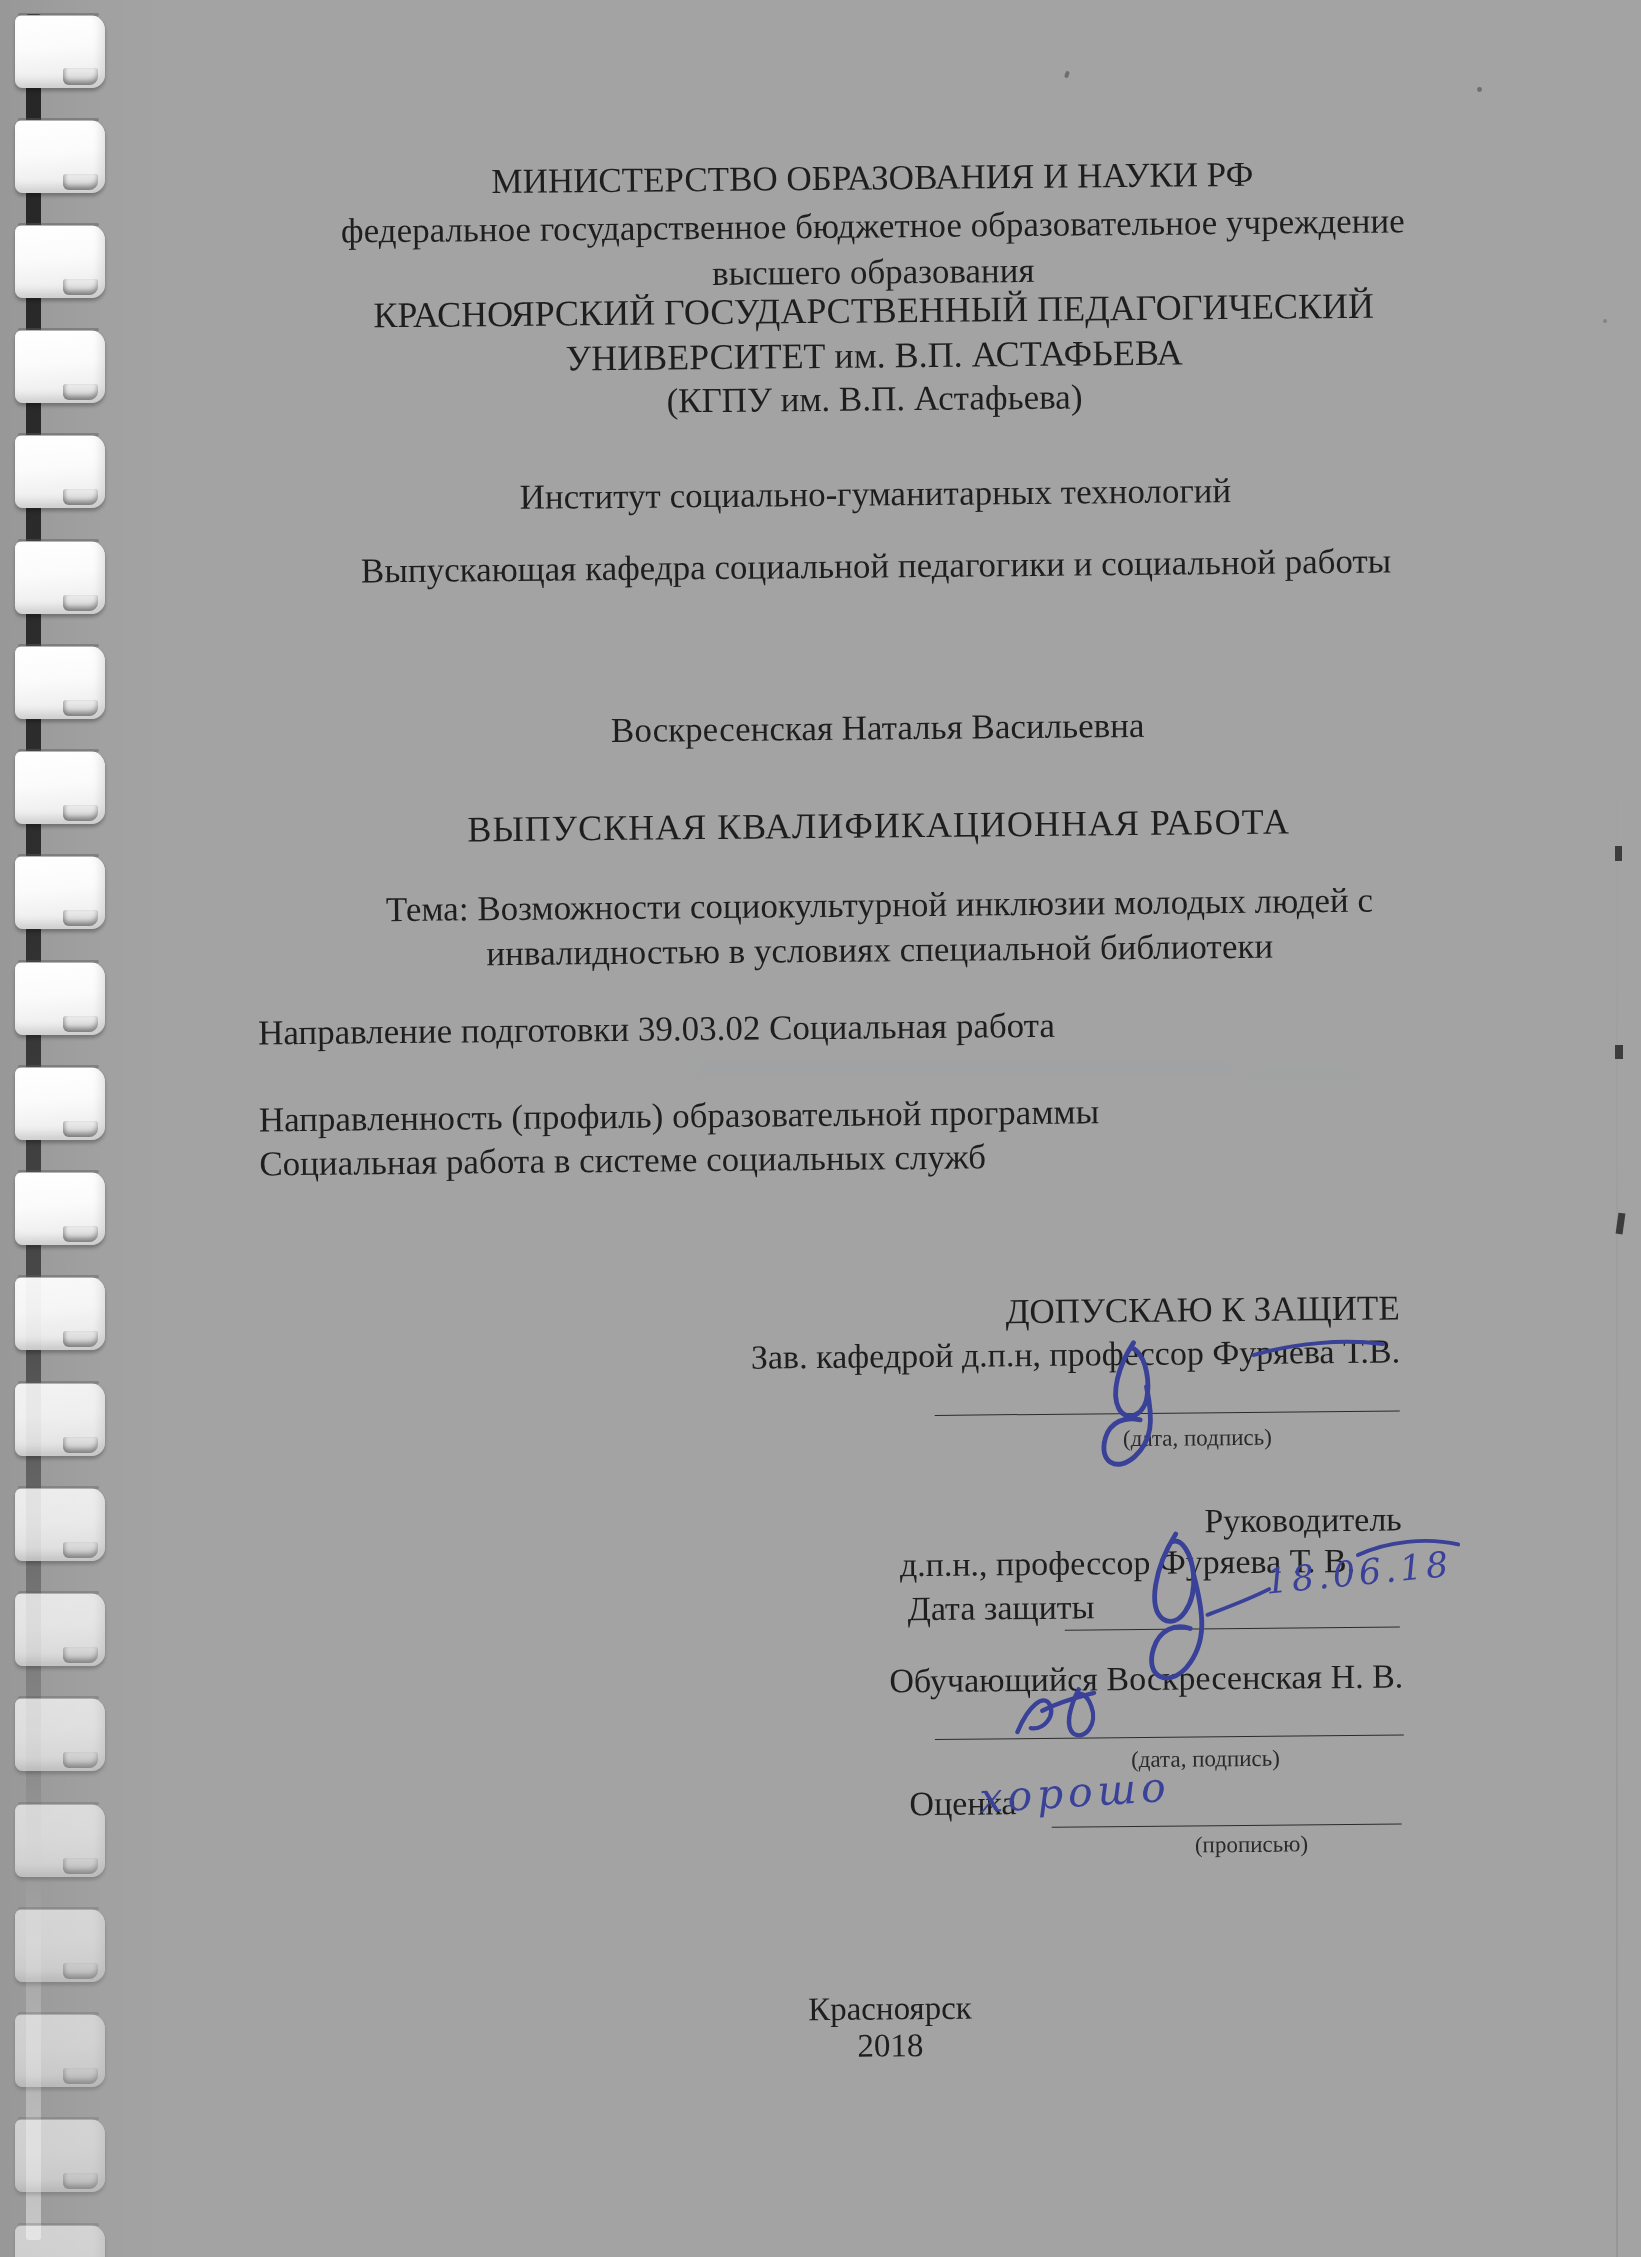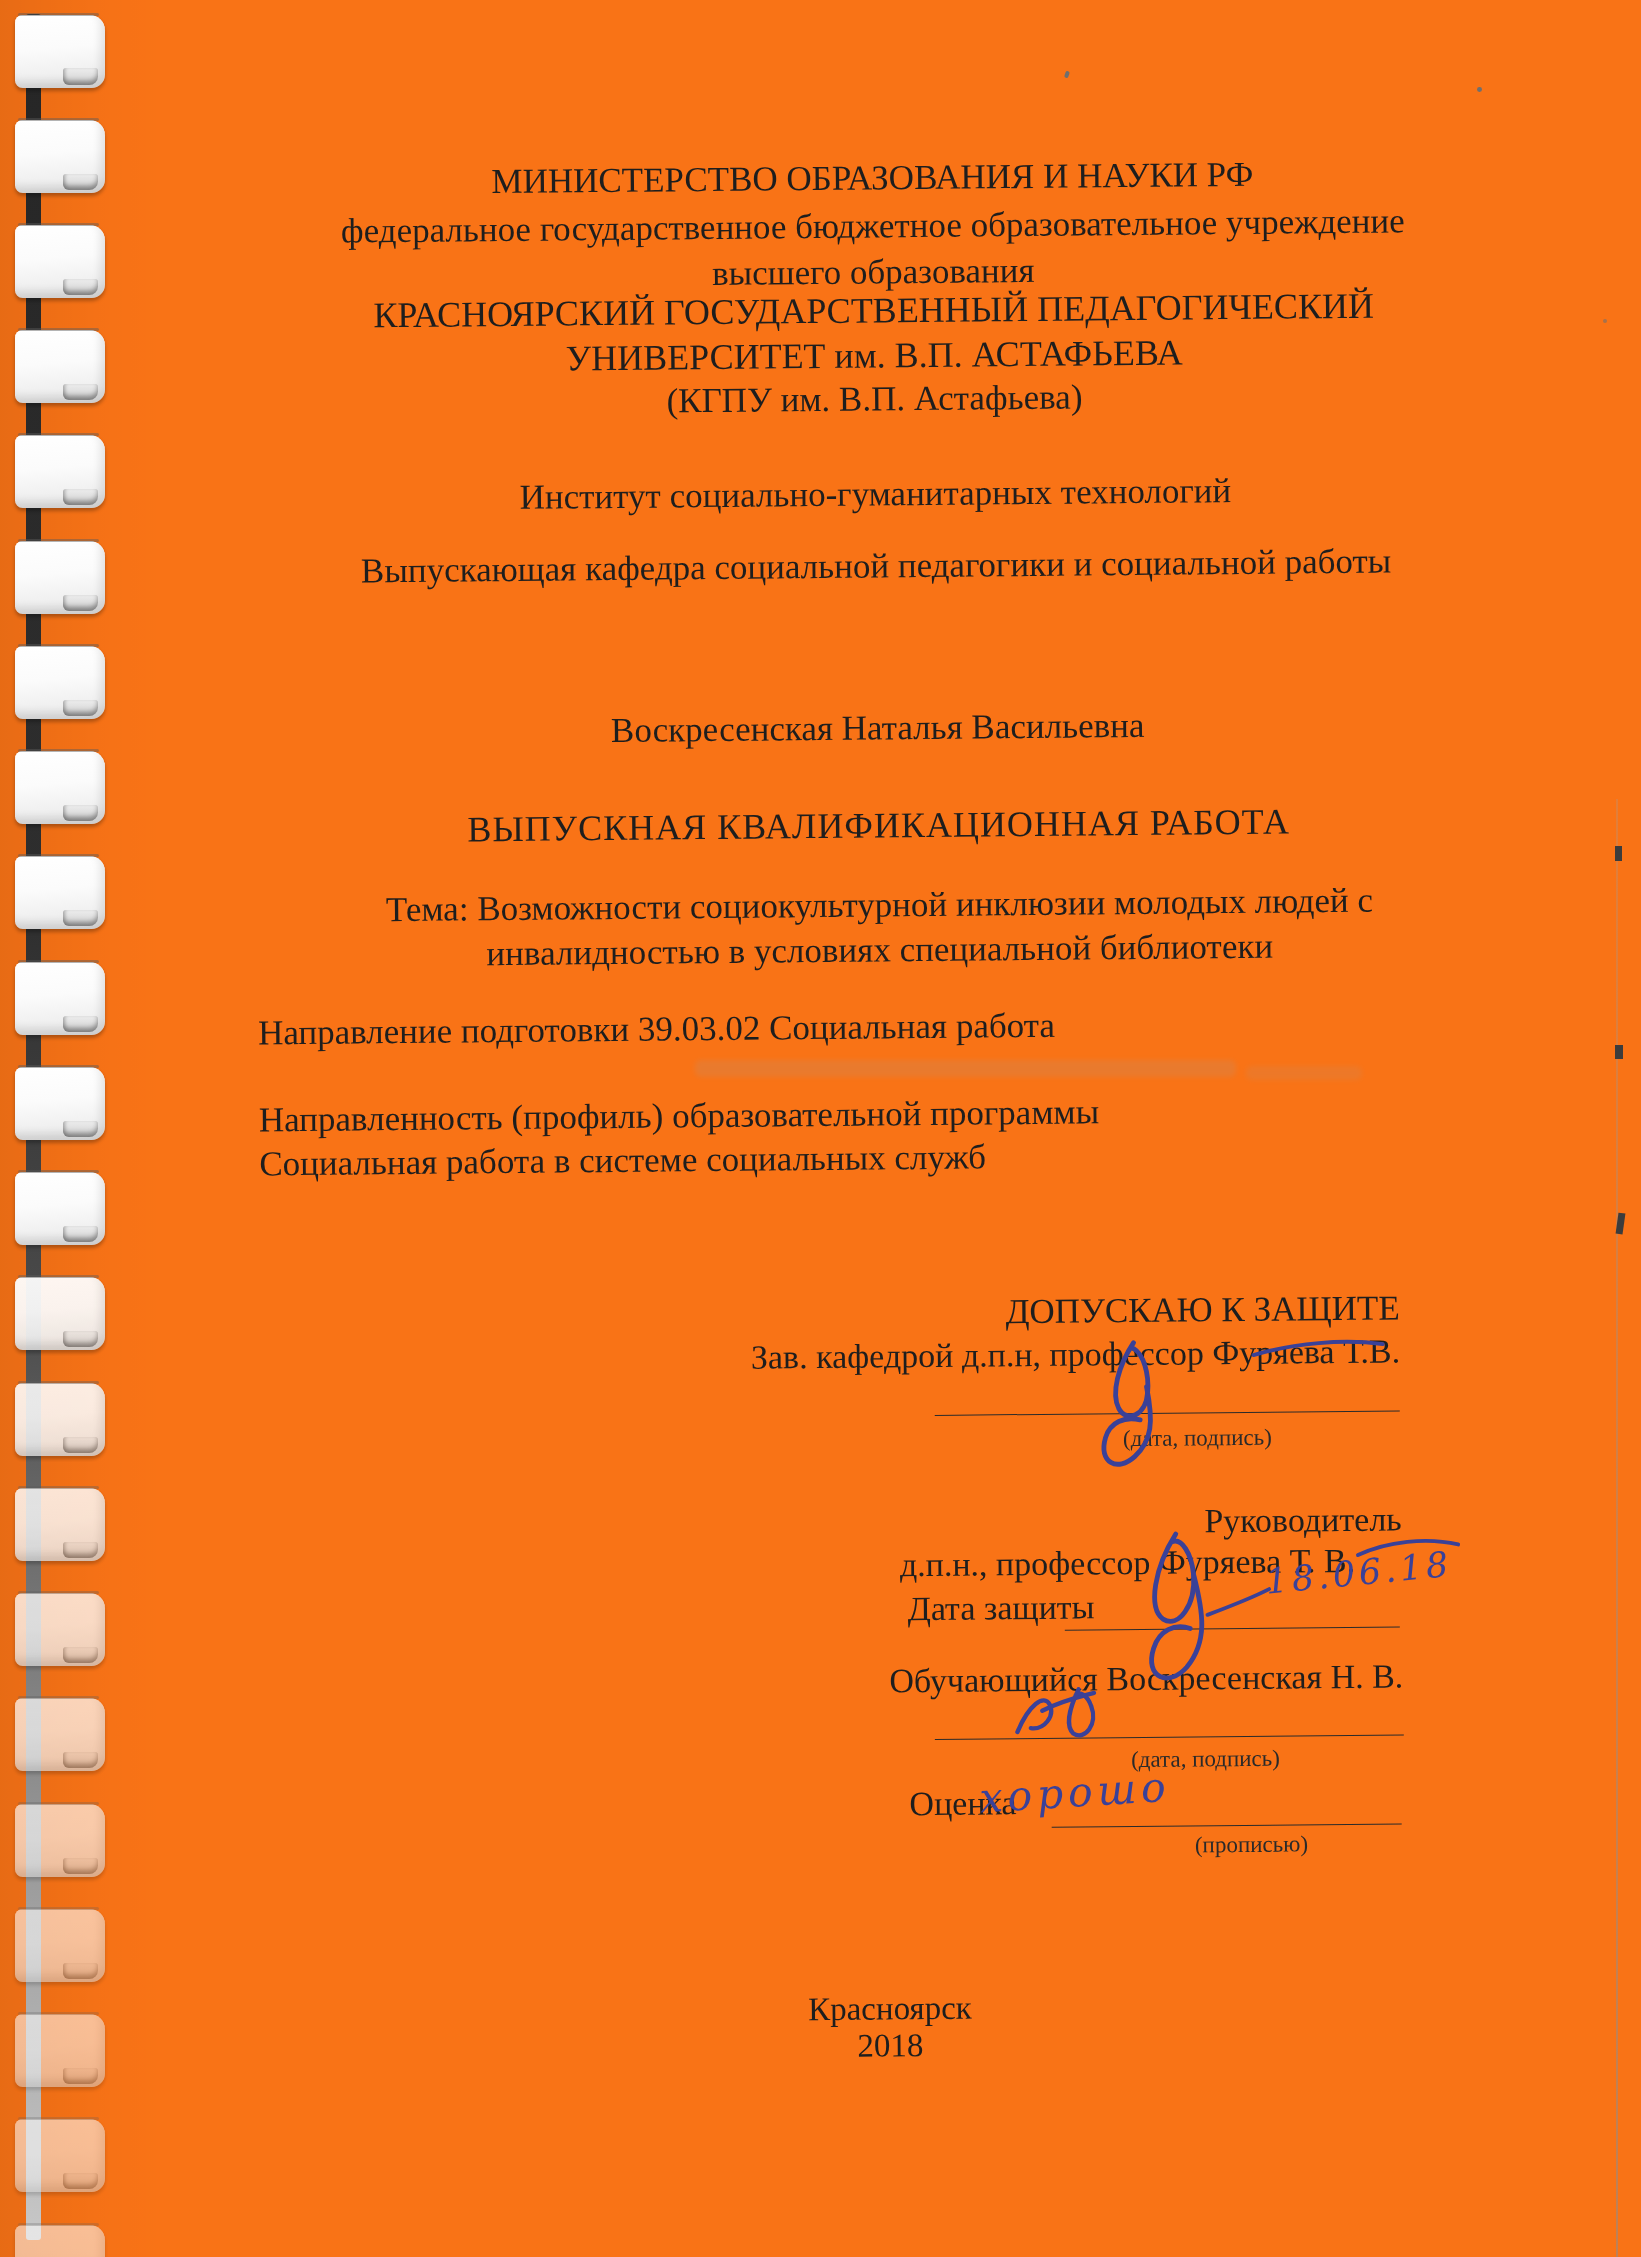--- a/index.html
+++ b/index.html
@@ -2,21 +2,21 @@
 <html><head>
 <meta charset="utf-8">
 <style>
   html, body { margin: 0; padding: 0; }
   body { width: 1641px; height: 2257px; background: #f4f4f2; }
 
   .page {
     position: relative;
     width: 1641px;
     height: 2257px;
-    background: #f97316;
+    background: #a3a3a3;
     overflow: hidden;
     font-family: "Liberation Serif", serif;
     color: #1e1e1e;
   }
   
   .page::before {
     content: "";
     position: absolute; left: 0; top: 0; bottom: 0; width: 164px;
     background: linear-gradient(90deg, rgba(0,0,0,0.07), rgba(0,0,0,0.015) 60%, rgba(0,0,0,0));
     z-index: 0;

